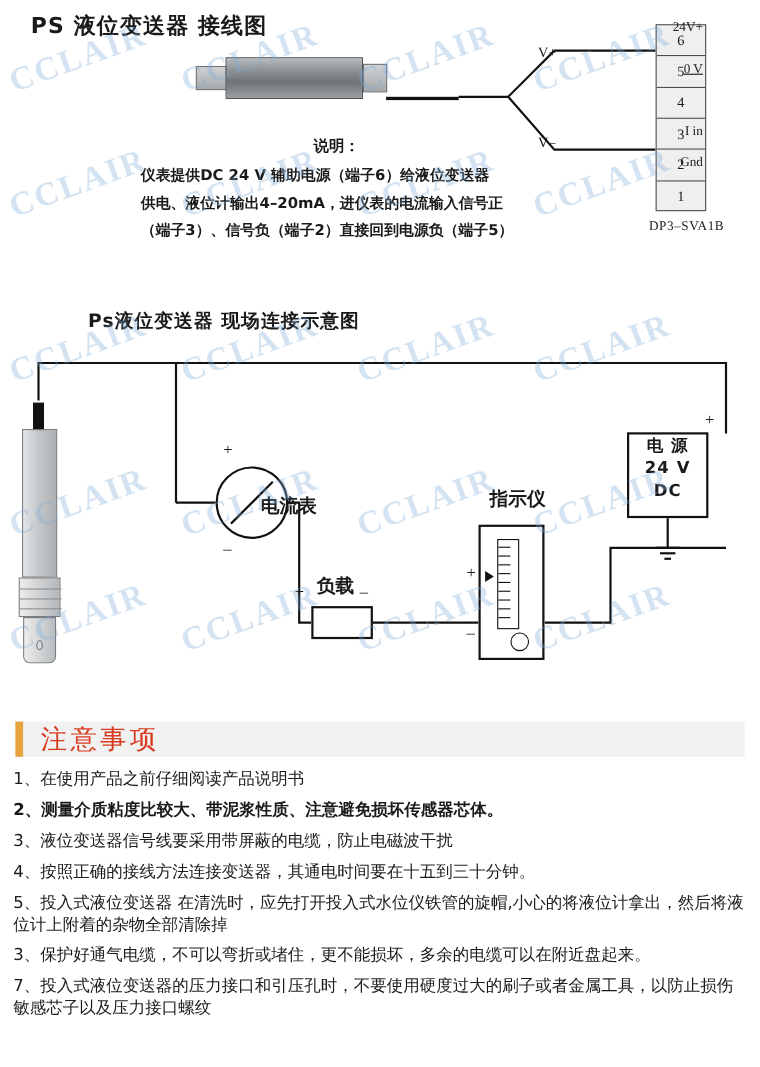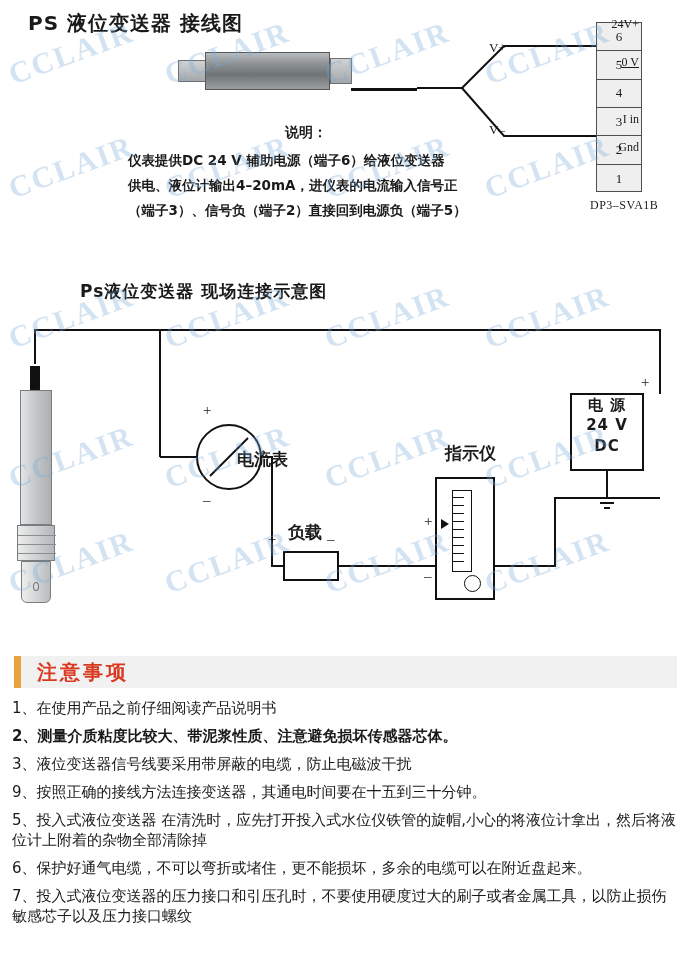--- a/index.html
+++ b/index.html
@@ -251,22 +251,22 @@
   .notes-bar {
     position: absolute;
     left: 14px; top: 656px;
     width: 663px; height: 32px;
     background: #f1f1f1;
     border-left: 7px solid #e8a33d;
     display: flex; align-items: center;
   }
   .notes-bar span {
     color: #d93a1f;
-    font-size: 20px;
-    font-weight: bold;
+    font-size: 24px;
+    font-weight: normal;
     letter-spacing: 3px;
     margin-left: 16px;
   }
   .notes {
     position: absolute;
     left: 12px; top: 698px;
     width: 668px;
     font-size: 15px;
     line-height: 20px;
   }
@@ -385,23 +385,23 @@
   <div class="sym" style="left:641px; top:374px;">+</div>
 
 
   <div class="notes-bar">
     <span>注意事项</span>
   </div>
   <div class="notes">
     <div class="note">1、在使用产品之前仔细阅读产品说明书</div>
     <div class="note bold">2、测量介质粘度比较大、带泥浆性质、注意避免损坏传感器芯体。</div>
     <div class="note">3、液位变送器信号线要采用带屏蔽的电缆，防止电磁波干扰</div>
-    <div class="note">9、按照正确的接线方法连接变送器，其通电时间要在十五到三十分钟。</div>
+    <div class="note">4、按照正确的接线方法连接变送器，其通电时间要在十五到三十分钟。</div>
     <div class="note">5、投入式液位变送器 在清洗时，应先打开投入式水位仪铁管的旋帽,小心的将液位计拿出，然后将液位计上附着的杂物全部清除掉</div>
-    <div class="note">6、保护好通气电缆，不可以弯折或堵住，更不能损坏，多余的电缆可以在附近盘起来。</div>
+    <div class="note">3、保护好通气电缆，不可以弯折或堵住，更不能损坏，多余的电缆可以在附近盘起来。</div>
     <div class="note">7、投入式液位变送器的压力接口和引压孔时，不要使用硬度过大的刷子或者金属工具，以防止损伤敏感芯子以及压力接口螺纹</div>
   </div>
 
   <div id="wm-layer">
       <div class="wm" style="left: 6px; top: 36px;">CCLAIR</div>
       <div class="wm" style="left: 162px; top: 36px;">CCLAIR</div>
       <div class="wm" style="left: 322px; top: 36px;">CCLAIR</div>
       <div class="wm" style="left: 482px; top: 36px;">CCLAIR</div>
       <div class="wm" style="left: 6px; top: 150px;">CCLAIR</div>
       <div class="wm" style="left: 162px; top: 150px;">CCLAIR</div>

